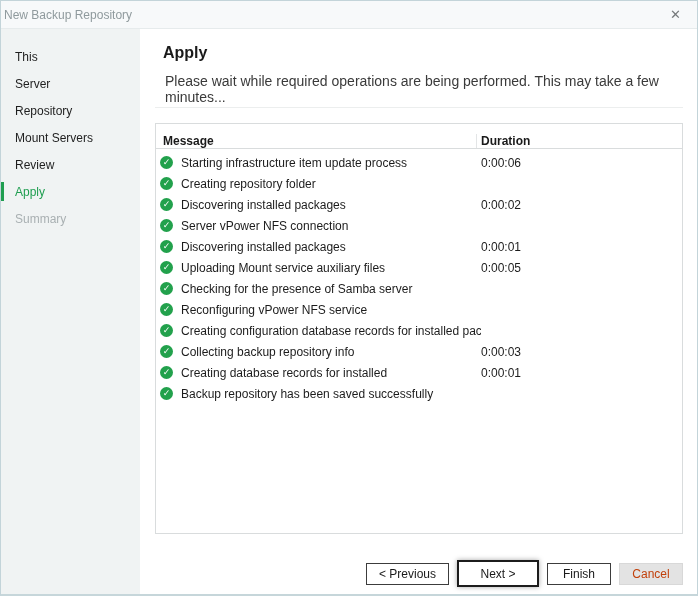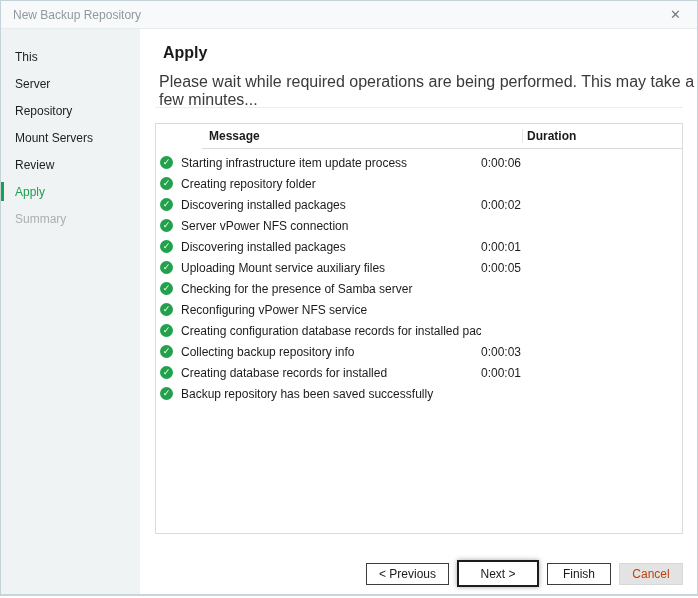--- a/index.html
+++ b/index.html
@@ -9,49 +9,49 @@
     -webkit-font-smoothing:antialiased;
   }
   .window{
     position:absolute;left:0;top:0;width:698px;height:596px;
     box-sizing:border-box;border:1px solid #c3d4d9;border-bottom:2px solid #c6d6da;
     background:#fff;display:flex;flex-direction:column;
   }
   
   .titlebar{
     height:28px;flex:0 0 28px;background:#f7f9fa;border-bottom:1px solid #e6ebec;
-    display:flex;align-items:center;justify-content:space-between;padding:0 12px 0 12px;
+    display:flex;align-items:center;justify-content:space-between;padding:0 12px 0 3px;
     box-sizing:border-box;
   }
   .title{font-size:12px;color:#8f9a9d;}
   .close{font-size:13px;color:#75797b;font-weight:700;cursor:pointer;line-height:1;padding:2px 4px;}
   
   .content{flex:1;display:flex;min-height:0;}
   .sidebar{width:139px;flex:0 0 139px;background:#f0f3f3;padding-top:14px;box-sizing:border-box;}
   .side-item{
     position:relative;height:27px;display:flex;align-items:center;
     padding-left:14px;font-size:12px;color:#1e1e1e;cursor:default;
   }
   .side-item.active{color:#1f9e50;}
   .side-item.active::before{
     content:"";position:absolute;left:0;top:4px;bottom:4px;width:3px;background:#1f9e50;
   }
   .side-item.disabled{color:#a9b0b2;}
   .main{flex:1;position:relative;background:#fff;min-width:0;}
   .heading{margin:15px 0 0 23px;font-size:16px;font-weight:700;color:#1a1a1a;}
-  .desc{margin:11px 0 0 19px;font-size:16px;color:#3a3a3a;}
+  .desc{margin:11px 0 0 25px;font-size:14px;color:#3a3a3a;}
   .divider{position:absolute;left:15px;right:14px;top:78px;height:1px;background:#eceeee;}
   
   .logtable{
     position:absolute;left:15px;right:14px;top:94px;height:411px;
     border:1px solid #d9dcdd;box-sizing:border-box;background:#fff;overflow:hidden;
   }
   .thead{
-    height:24px;display:flex;align-items:center;border-bottom:1px solid #d9dcdd;
-    font-size:12px;font-weight:700;color:#1a1a1a;margin-left:46px;
+    height:24px;display:flex;align-items:flex-end;border-bottom:1px solid #d9dcdd;
+    font-size:12px;font-weight:700;color:#1a1a1a;
   }
   .col-msg{
     width:321px;box-sizing:border-box;border-right:1px solid #e3e5e6;
     display:flex;align-items:center;padding-left:7px;
   }
   .col-dur{flex:1;display:flex;align-items:center;padding-left:4px;}
   .tbody{padding-top:3px;}
   .trow{height:21px;display:flex;align-items:center;padding-left:4px;font-size:12px;color:#1c1c1c;}
   .check{
     width:13px;height:13px;flex:0 0 13px;border-radius:50%;background:#22a14c;

